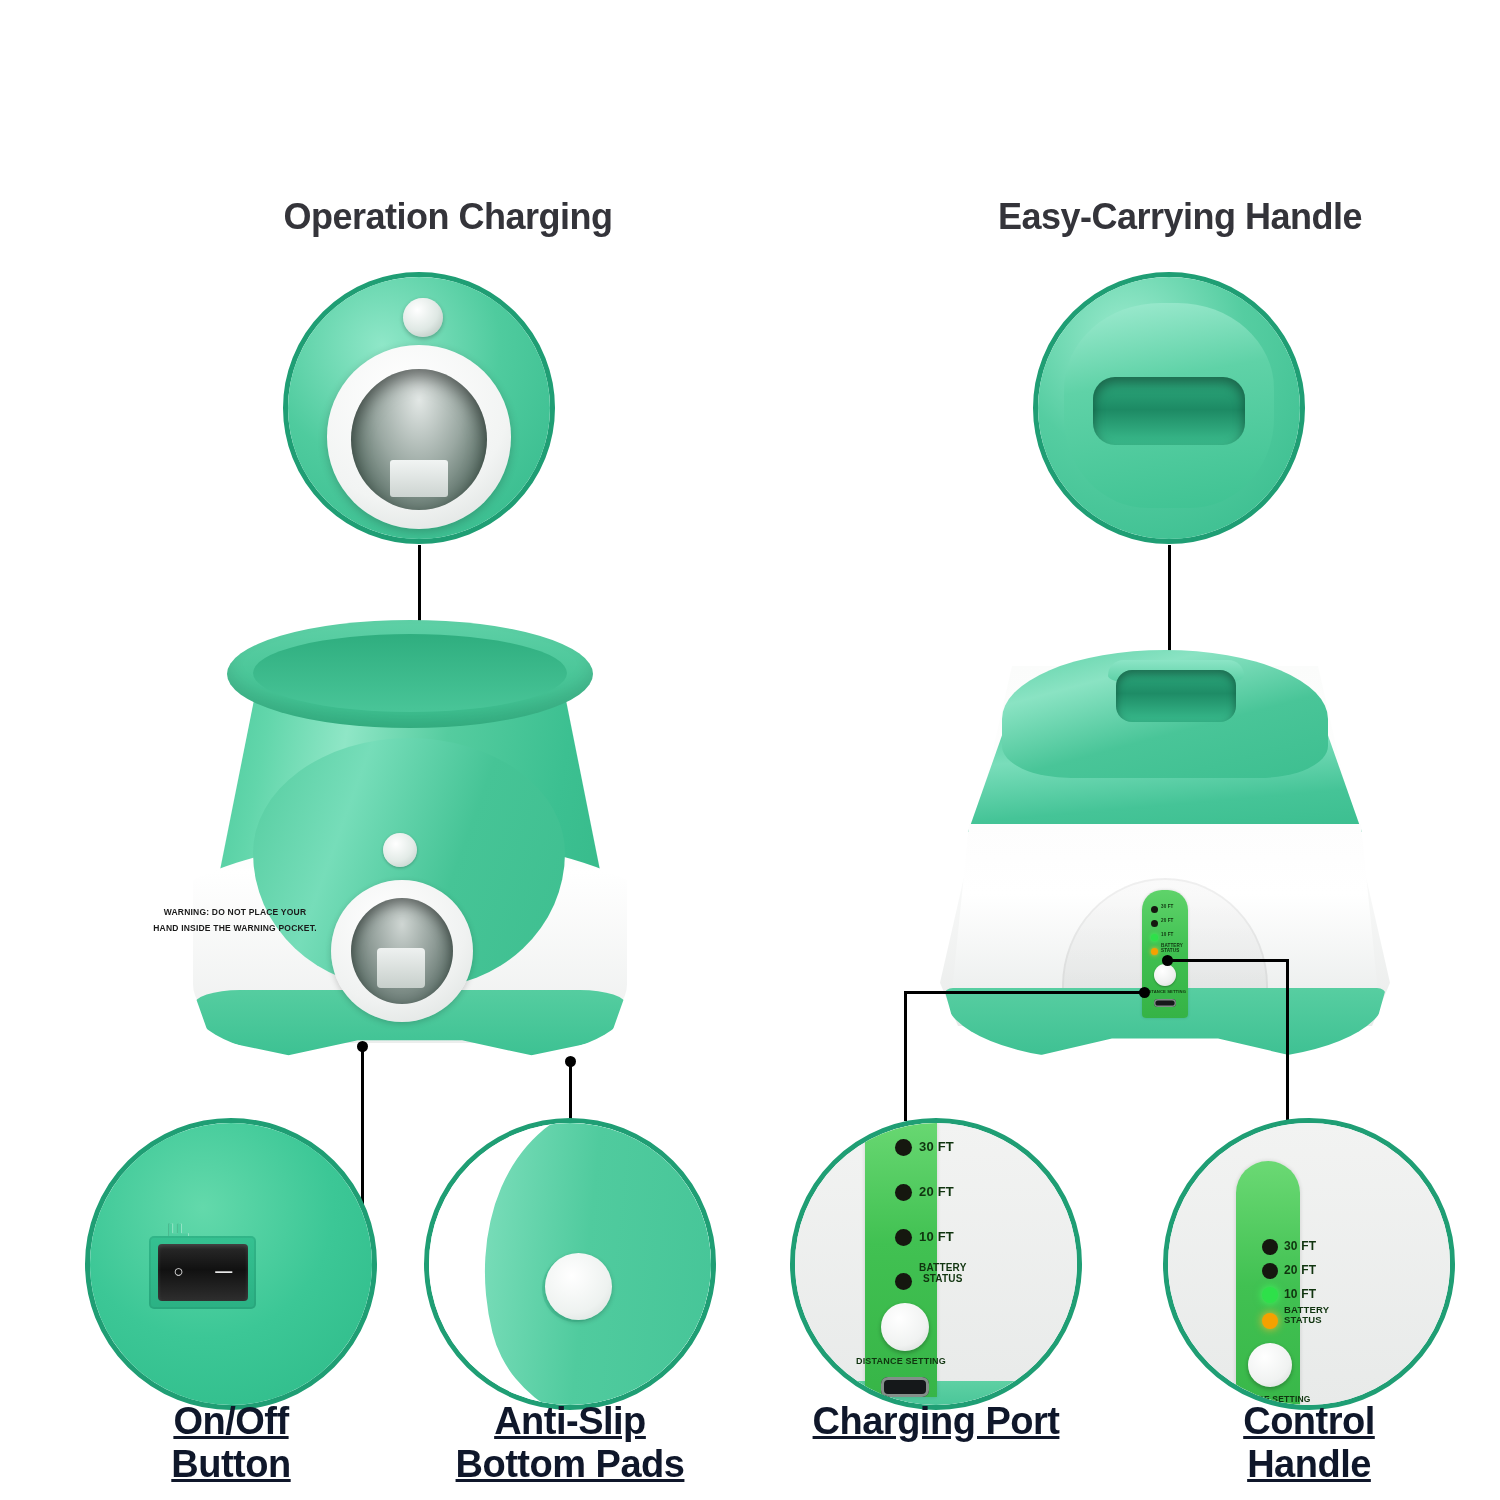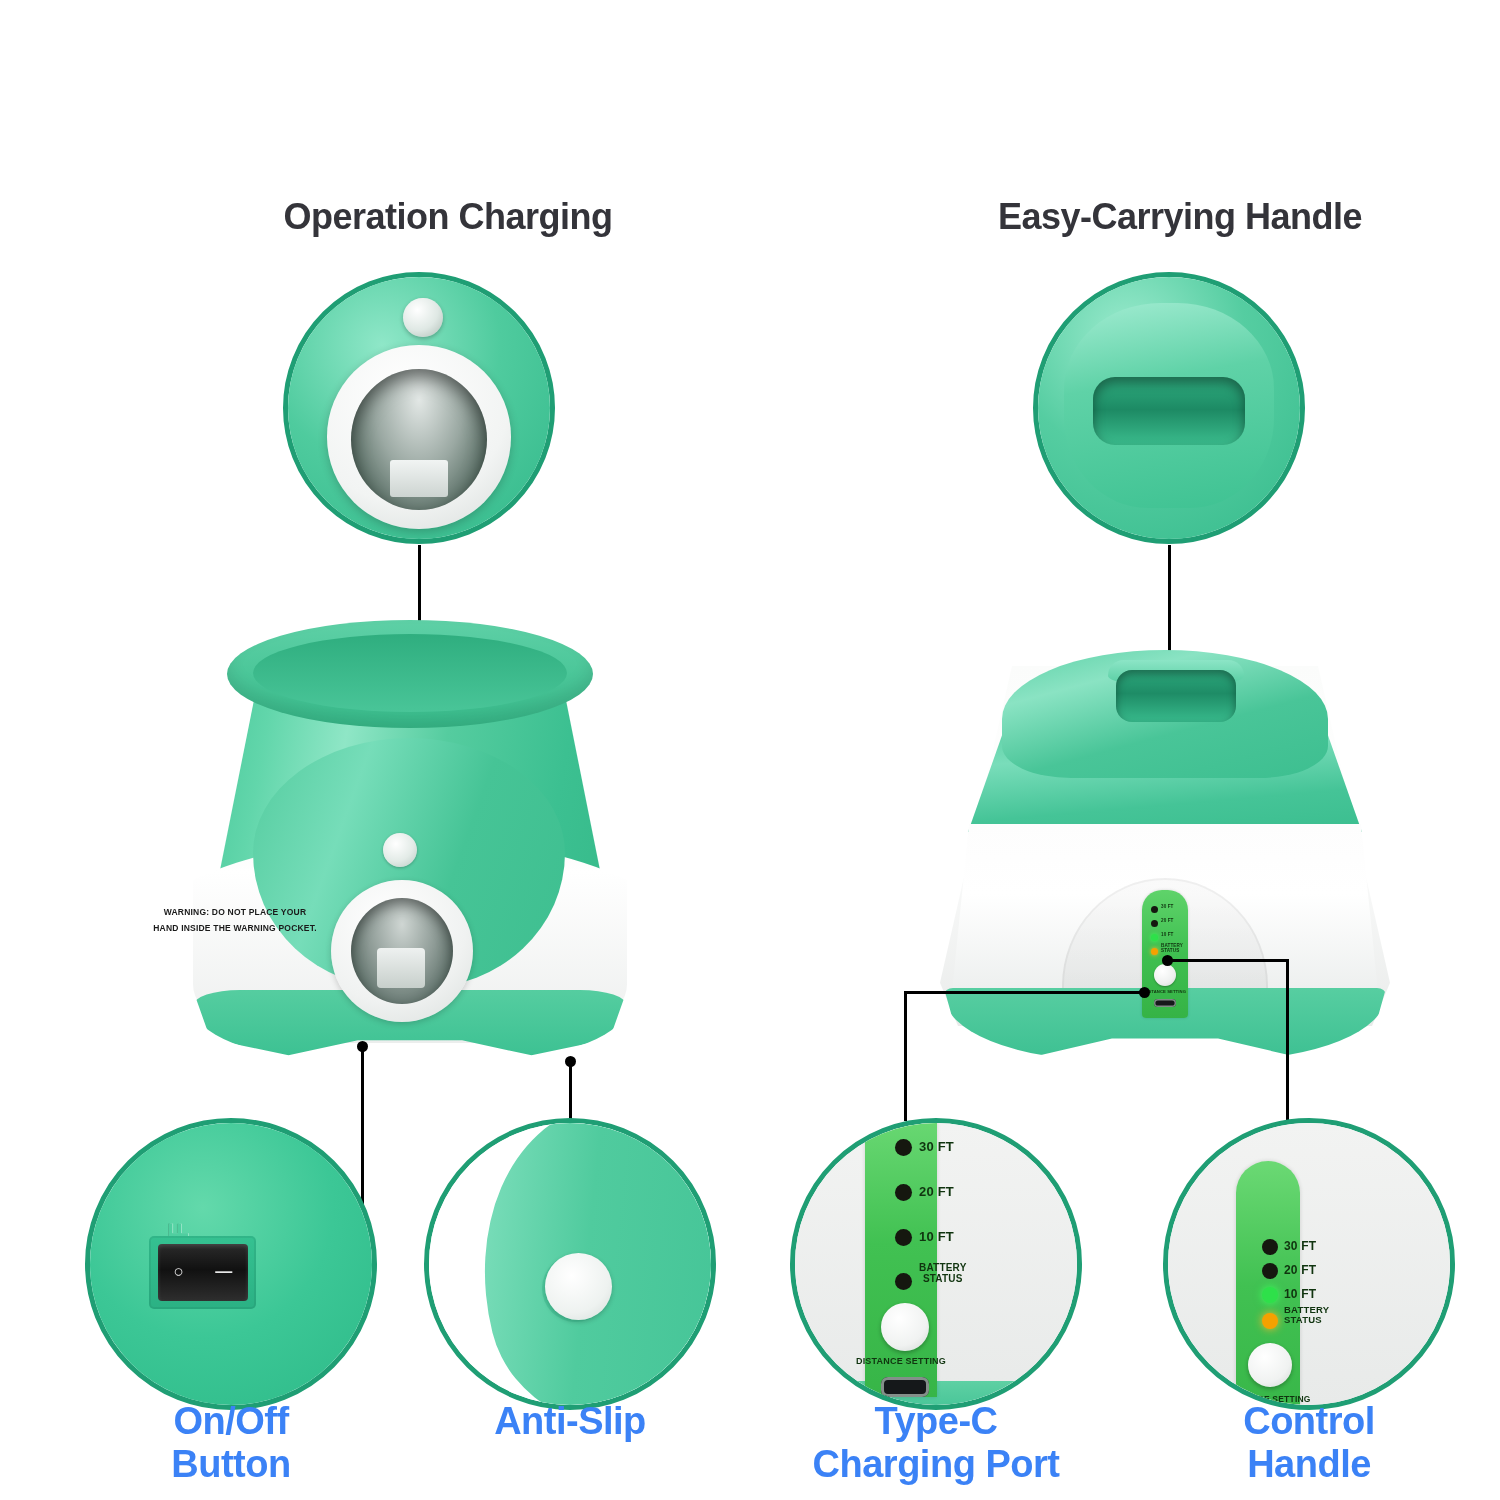--- a/index.html
+++ b/index.html
@@ -18,22 +18,22 @@
   .section-head{
     position:absolute; text-align:center;
     font-size:36px; font-weight:bold; color:#34343a;
     letter-spacing:-0.5px;
   }
   .sh-left { left:168px; top:196px; width:560px; }
   .sh-right{ left:900px; top:196px; width:560px; }
 
   .foot-label{
     position:absolute; text-align:center;
-    font-size:38px; font-weight:bold; color:#3b82f6;
-    line-height:1.12; letter-spacing:-0.5px;
+    font-size:38px; font-weight:bold; color:#0f172a;
+    line-height:1.12; letter-spacing:-0.5px;text-decoration:underline;
   }
 
   
   .callout{
     position:absolute; border-radius:50%;
     border:5px solid #1f9e74; overflow:hidden; background:#ffffff;
   }
   .callout .inner{ position:absolute; inset:0; }
 
   
@@ -435,23 +435,23 @@
       </div>
     </div>
   </div>
 
   <div class="foot-label" style="left:85px;  top:1400px; width:292px;">
     <div>On/Off</div>
     <div>Button</div>
   </div>
   <div class="foot-label" style="left:416px; top:1400px; width:308px;">
     <div>Anti-Slip</div>
+    <div>Bottom Pads</div>
   </div>
   <div class="foot-label" style="left:782px; top:1400px; width:308px;">
-    <div>Type-C</div>
     <div>Charging Port</div>
   </div>
   <div class="foot-label" style="left:1163px; top:1400px; width:292px;">
     <div>Control</div>
     <div>Handle</div>
   </div>
 
 </div>
 
 </body></html>

